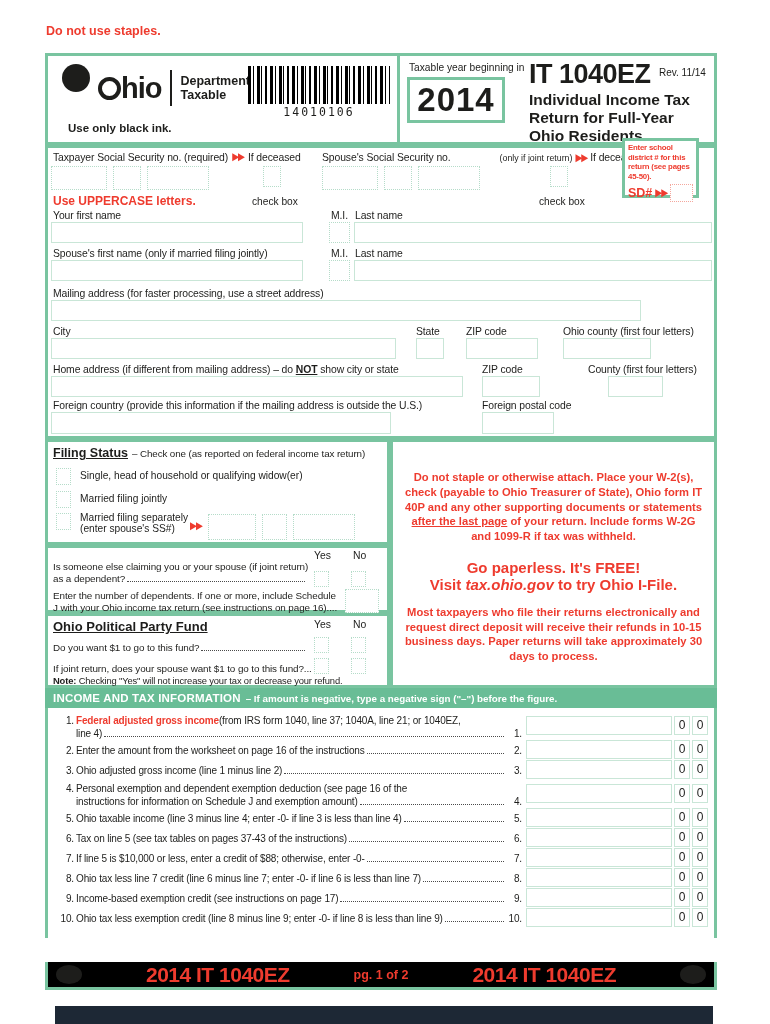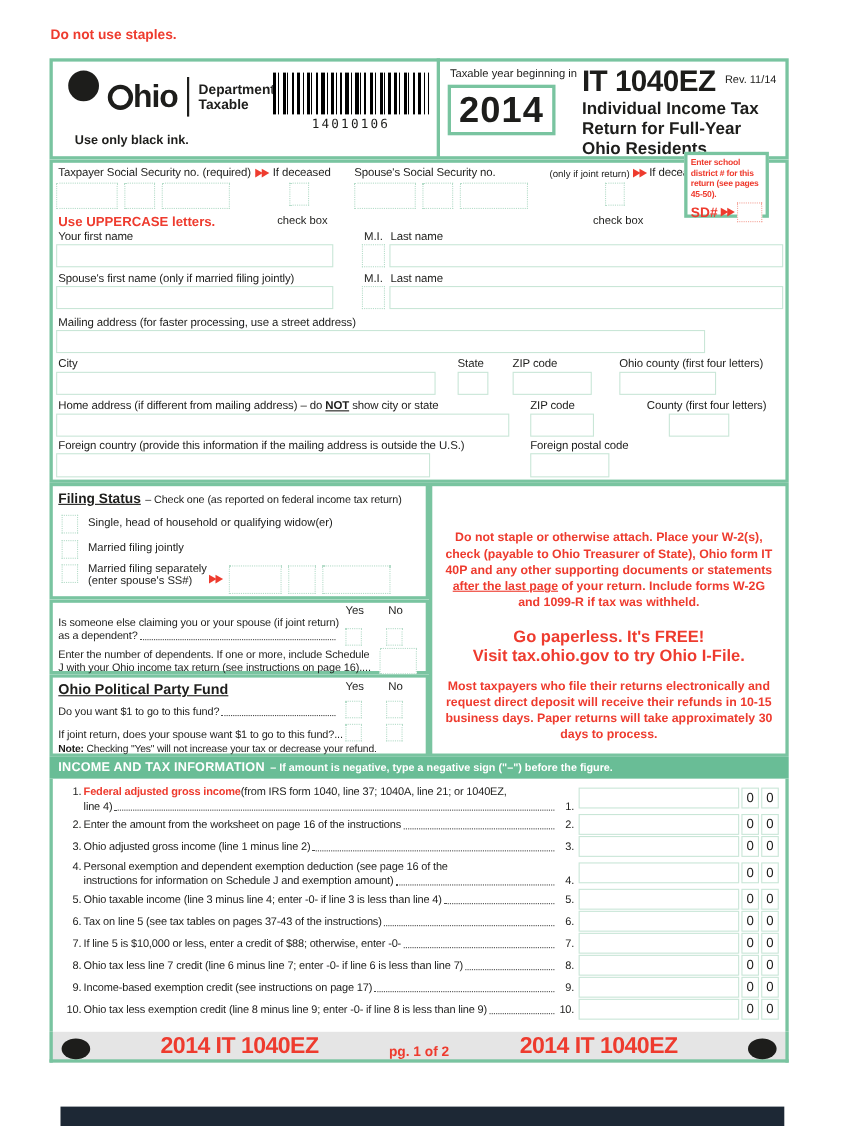--- a/index.html
+++ b/index.html
@@ -59,41 +59,41 @@
   
   .yn{position:absolute;font-size:10.4px;}
   .qtxt{position:absolute;font-size:9.9px;letter-spacing:-0.1px;white-space:nowrap;}
   .qflex{display:flex;align-items:flex-end;}
   .lead{flex:1 1 8px;min-width:8px;border-bottom:1.5px dotted #4a4a4a;margin:0 2px 2px 2px;height:1px;}
   .pol-title{font-size:13px;font-weight:bold;text-decoration:underline;}
   .note{position:absolute;font-size:9.4px;letter-spacing:-0.15px;white-space:nowrap;}
   
   .box-notices{left:390px;top:439px;width:327px;height:249px;padding-top:28px;text-align:center;}
   .box-notices p{color:var(--red);font-weight:bold;}
-  .np1{width:302px;margin:12px auto;font-size:11.2px;line-height:1.32;}
+  .np1{width:302px;margin:0 auto;font-size:11.2px;line-height:1.32;}
   .np2{margin-top:15px;font-size:15px;}
   .np3{font-size:15px;}
   .np4{margin-top:12px;width:314px;margin-left:auto;margin-right:auto;font-size:11.2px;line-height:1.32;}
   
   .banner{left:45px;top:688px;width:672px;height:20px;background:var(--green-dk);color:#fff;display:flex;align-items:center;gap:5px;padding-left:8px;}
   .banner .b1{font-size:11.5px;font-weight:bold;letter-spacing:0.2px;}
   .banner .b2{font-size:9.8px;font-weight:bold;}
   .box-lines{left:45px;top:708px;width:672px;height:230px;background:#fff;border-left:3px solid var(--green);border-right:3px solid var(--green);padding:4px 6px 0 8px;}
   .inc-row{display:flex;align-items:center;gap:4px;margin-bottom:1px;}
   .inc-left{flex:1;min-width:0;}
   .ltline{display:flex;align-items:flex-end;height:13.5px;font-size:10px;letter-spacing:-0.15px;white-space:nowrap;}
   .ltline .lnum{width:18px;text-align:right;margin-right:2px;flex:0 0 auto;}
   .ltline.cont{padding-left:20px;}
   .ltline .endnum{flex:0 0 auto;width:16px;text-align:right;}
   .lred{color:var(--red);font-weight:bold;}
   .dollar-box{width:146px;height:19px;background:#fff;border:1.5px solid var(--fld);}
   .cent{width:16px;height:19px;background:#fff;border:1.5px solid var(--fld);font-size:12px;text-align:center;line-height:17px;}
   .inc-amt{display:flex;gap:2px;align-items:center;}
   
-  .box-footer{left:45px;top:938px;width:672px;height:28px;border-left:3px solid var(--green);border-right:3px solid var(--green);border-bottom:3px solid var(--green);background:#e5e5e5;display:flex;align-items:flex-end;justify-content:space-between;padding:0 8px;}
+  .box-footer{left:45px;top:962px;width:672px;height:28px;border-left:3px solid var(--green);border-right:3px solid var(--green);border-bottom:3px solid var(--green);background:#000000;display:flex;align-items:center;justify-content:space-between;padding:0 8px;}
   .f-oval{width:26px;height:19px;border-radius:50%;background:var(--ink);}
   .f-big{color:var(--red);font-weight:bold;font-size:21px;letter-spacing:-0.5px;}
   .f-pg{color:var(--red);font-weight:bold;font-size:12.5px;}
   .bottom-bar{left:55px;top:1006px;width:658px;height:18px;background:#1d2835;}
 </style>
 </head>
 <body>
 
 <div class="page">
 
@@ -236,21 +236,21 @@
     <span class="cb" style="left:303px;top:21px;width:15px;height:16px;"></span>
     <div class="qtxt" style="left:5px;top:47px;">If joint return, does your spouse want $1 to go to this fund?...</div>
     <span class="cb" style="left:266px;top:42px;width:15px;height:16px;"></span>
     <span class="cb" style="left:303px;top:42px;width:15px;height:16px;"></span>
     <div class="note" style="left:5px;top:59px;"><span class="bold">Note:</span><span> Checking "Yes" will not increase your tax or decrease your refund.</span></div>
   </div>
 
   <div class="gbox box-notices">
     <p class="np1"><span>Do not staple or otherwise attach. Place your W-2(s), check (payable to Ohio Treasurer of State), Ohio form IT 40P and any other supporting documents or statements </span><span style="text-decoration:underline;">after the last page</span><span> of your return. Include forms W-2G and 1099-R if tax was withheld.</span></p>
     <p class="np2">Go paperless. It's FREE!</p>
-    <p class="np3"><span>Visit </span><span style="">tax.ohio.gov</span><span> to try Ohio I-File.</span></p>
+    <p class="np3"><span>Visit </span><span style="font-style:italic;">tax.ohio.gov</span><span> to try Ohio I-File.</span></p>
     <p class="np4">Most taxpayers who file their returns electronically and request direct deposit will receive their refunds in 10-15 business days. Paper returns will take approximately 30 days to process.</p>
   </div>
 
   <div class="abs banner">
     <span class="b1">INCOME AND TAX INFORMATION</span>
     <span class="b2">– If amount is negative, type a negative sign ("–") before the figure.</span>
   </div>
 
   <div class="abs box-lines" id="income-lines">
       <div class="inc-row">

